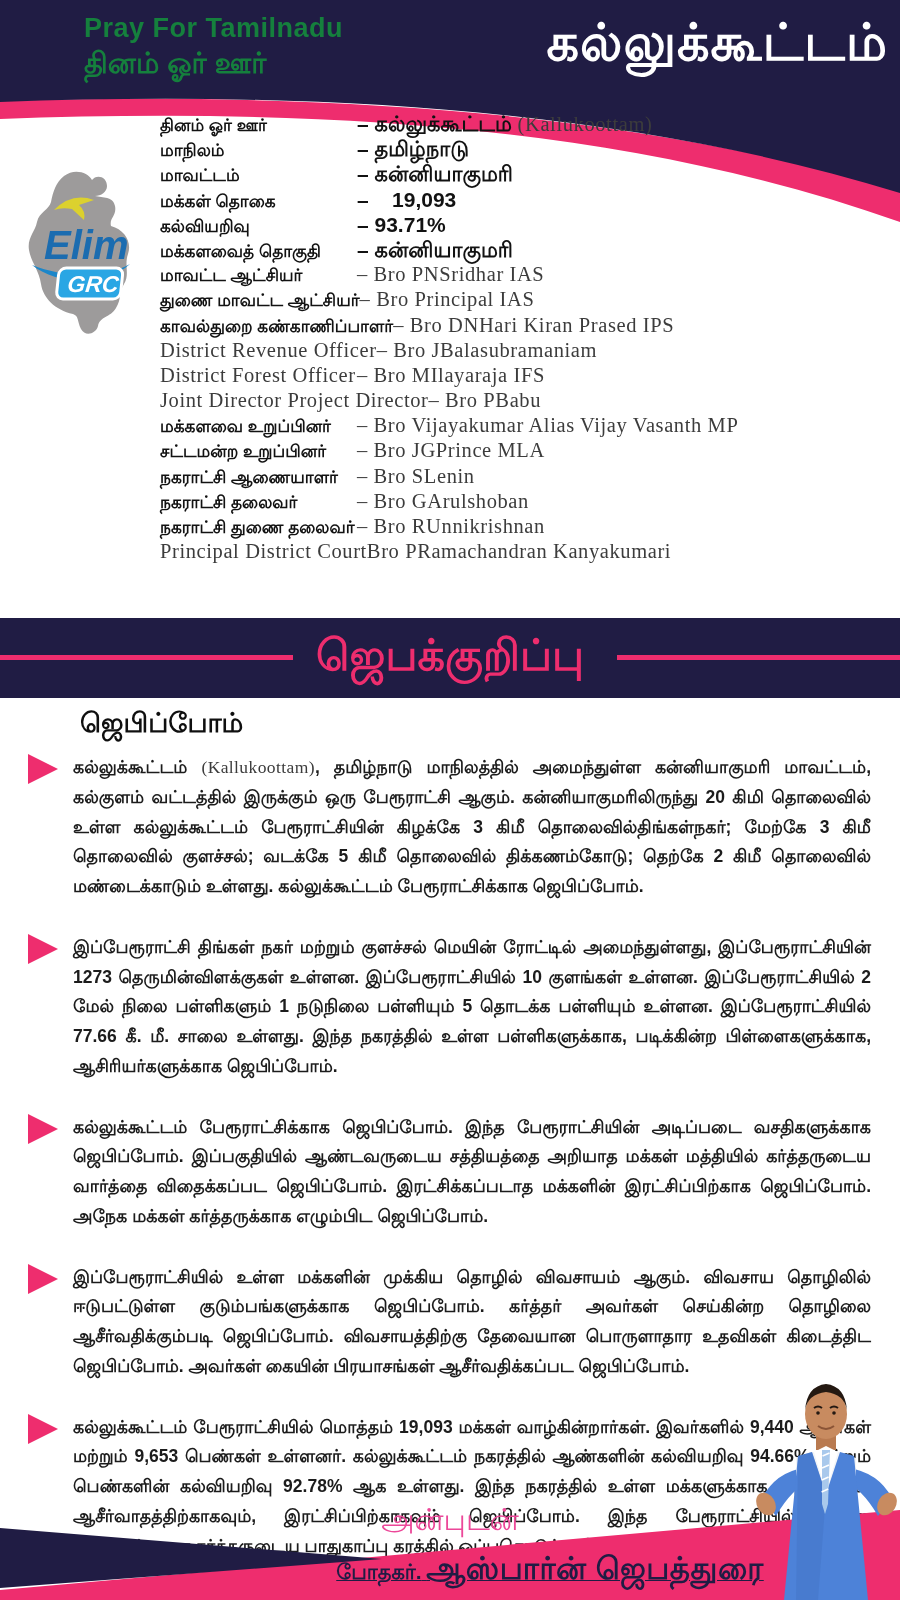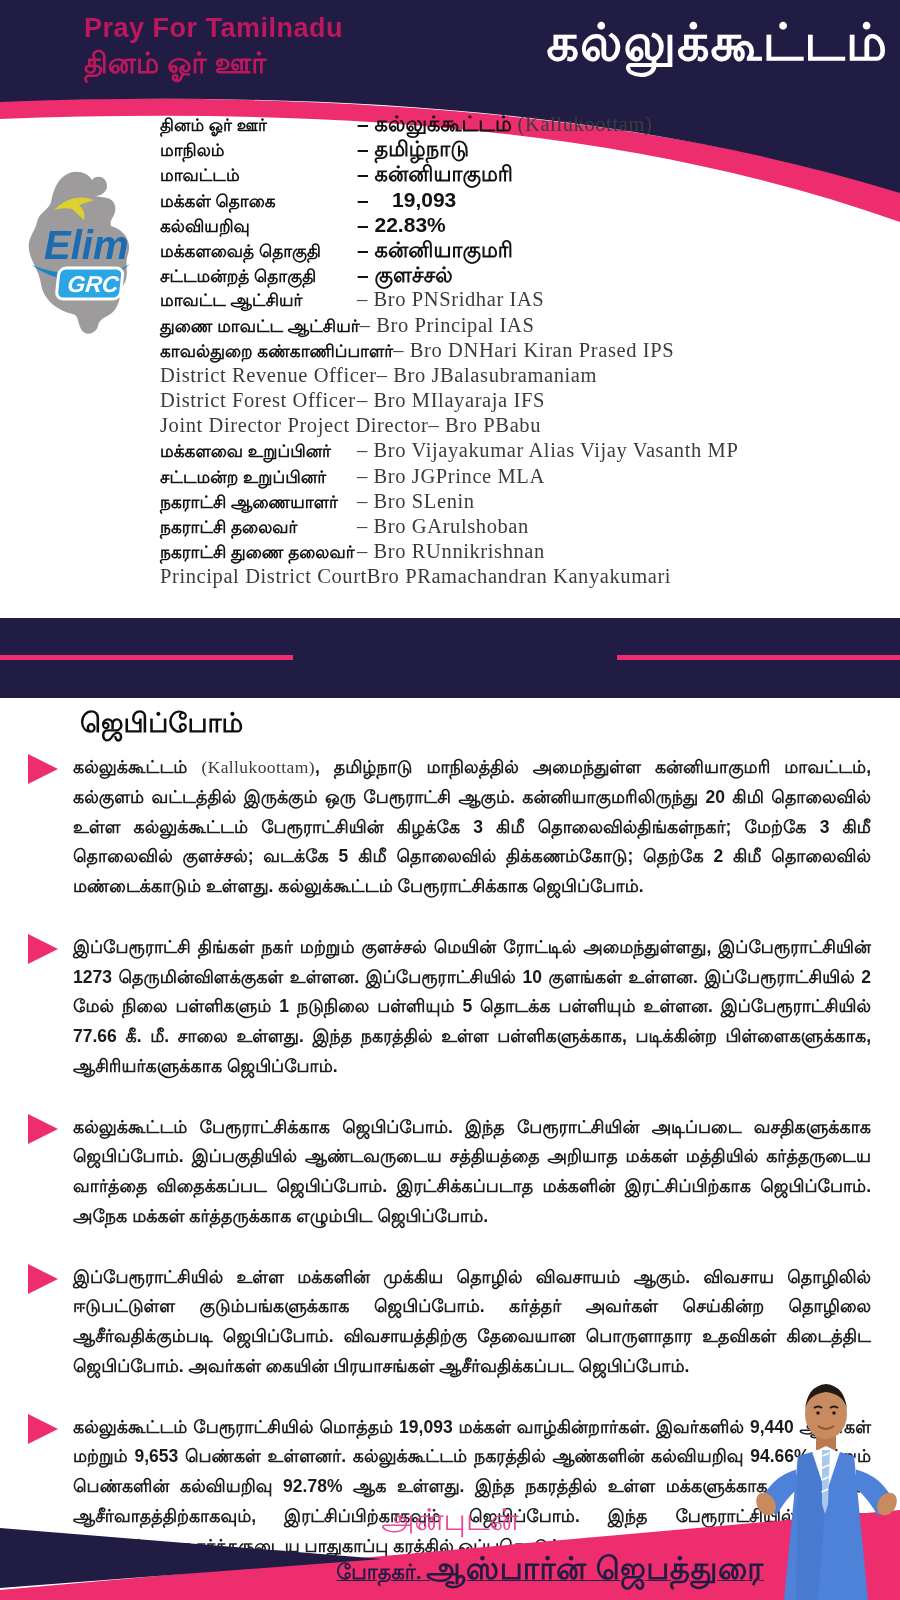--- a/index.html
+++ b/index.html
@@ -1,20 +1,20 @@
 <!DOCTYPE html>
 <html><head>
 <meta charset="utf-8">
 <style>
   html,body{margin:0;padding:0;background:#e8e8e8;}
   .page{position:relative;width:900px;height:1600px;background:#ffffff;overflow:hidden;
         font-family:"Liberation Sans",sans-serif;margin:0 auto;}
   
   .hdr-svg{position:absolute;top:0;left:0;}
-  .brand{position:absolute;left:84px;top:13px;color:#be185d;line-height:1.15;}
+  .brand{position:absolute;left:84px;top:13px;color:#15803d;line-height:1.15;}
   .brand .l1{font-size:27px;font-weight:700;letter-spacing:.5px;}
   .brand .l2{font-size:29px;font-weight:700;margin-top:3px;}
   .town-title{position:absolute;right:12px;top:13px;color:#fff;font-size:51px;font-weight:700;letter-spacing:1px;}
   
   .logo{position:absolute;left:4px;top:166px;}
   
   .info{position:absolute;left:160px;top:112px;width:600px;}
   .info-row{display:flex;align-items:baseline;height:25.2px;white-space:nowrap;}
   .lbl{display:inline-block;min-width:197px;font-size:17px;font-weight:700;color:#121212;}
   .val{font-size:21px;font-weight:700;color:#121212;}
@@ -89,31 +89,27 @@
       <div class="info-row">
         <span class="lbl">மாவட்டம்</span>
         <span class="val">– கன்னியாகுமரி</span>
       </div>
       <div class="info-row">
         <span class="lbl">மக்கள் தொகை</span>
         <span class="val">– &nbsp;&nbsp;&nbsp;19,093</span>
       </div>
       <div class="info-row">
         <span class="lbl">கல்வியறிவு</span>
-        <span class="val">– 22.83%</span>
+        <span class="val">– 93.71%</span>
       </div>
       <div class="info-row">
         <span class="lbl">மக்களவைத் தொகுதி</span>
         <span class="val">– கன்னியாகுமரி</span>
       </div>
       <div class="info-row">
-        <span class="lbl">சட்டமன்றத் தொகுதி</span>
-        <span class="val">– குளச்சல்</span>
-      </div>
-      <div class="info-row">
         <span class="lbl">மாவட்ட ஆட்சியர்</span>
         <span class="val deco-val">– Bro PNSridhar IAS</span>
       </div>
       <div class="info-row">
         <span class="lbl">துணை மாவட்ட ஆட்சியர்</span>
         <span class="val deco-val">– Bro Principal IAS</span>
       </div>
       <div class="info-row">
         <span class="lbl">காவல்துறை கண்காணிப்பாளர்</span>
         <span class="val deco-val">– Bro DNHari Kiran Prased IPS</span>
@@ -151,20 +147,21 @@
         <span class="val deco-val">– Bro RUnnikrishnan</span>
       </div>
       <div class="info-row">
         <span class="lbl deco-lbl">Principal District Court</span>
         <span class="val deco-val">Bro PRamachandran Kanyakumari</span>
       </div>
     </div>
 
   <div class="banner">
     <div class="banner-line left"></div>
+    <div class="banner-title">ஜெபக்குறிப்பு</div>
     <div class="banner-line right"></div>
   </div>
 
   <div class="pray-heading">ஜெபிப்போம்</div>
 
   <div class="points" id="points">
       <div class="point">
         <div class="tri"></div>
         <div class="ptext"><span>கல்லுக்கூட்டம் </span><span class="deco-inline">(Kallukoottam)</span><span>, தமிழ்நாடு மாநிலத்தில் அமைந்துள்ள கன்னியாகுமரி மாவட்டம், கல்குளம் வட்டத்தில் இருக்கும் ஒரு பேரூராட்சி ஆகும். கன்னியாகுமரிலிருந்து 20 கிமி தொலைவில் உள்ள கல்லுக்கூட்டம் பேரூராட்சியின் கிழக்கே 3 கிமீ தொலைவில்திங்கள்நகர்; மேற்கே 3 கிமீ தொலைவில் குளச்சல்; வடக்கே 5 கிமீ தொலைவில் திக்கணம்கோடு; தெற்கே 2 கிமீ தொலைவில் மண்டைக்காடும் உள்ளது. கல்லுக்கூட்டம் பேரூராட்சிக்காக ஜெபிப்போம்.</span></div>
       </div>

